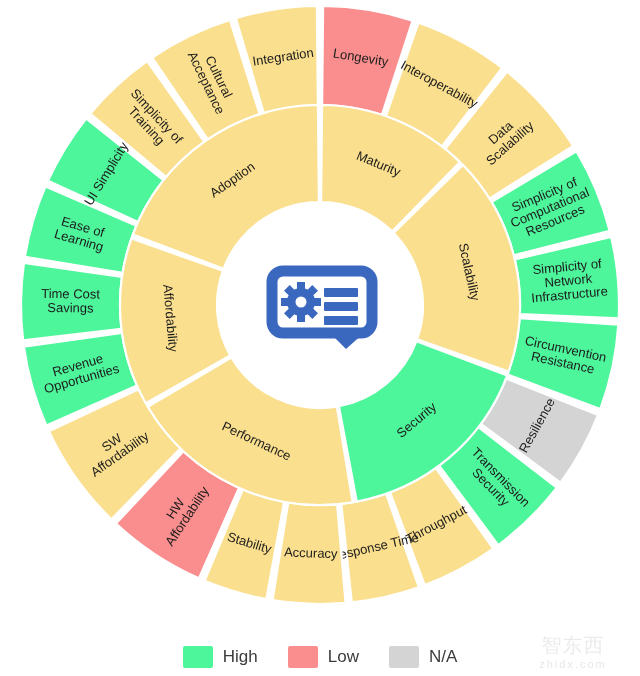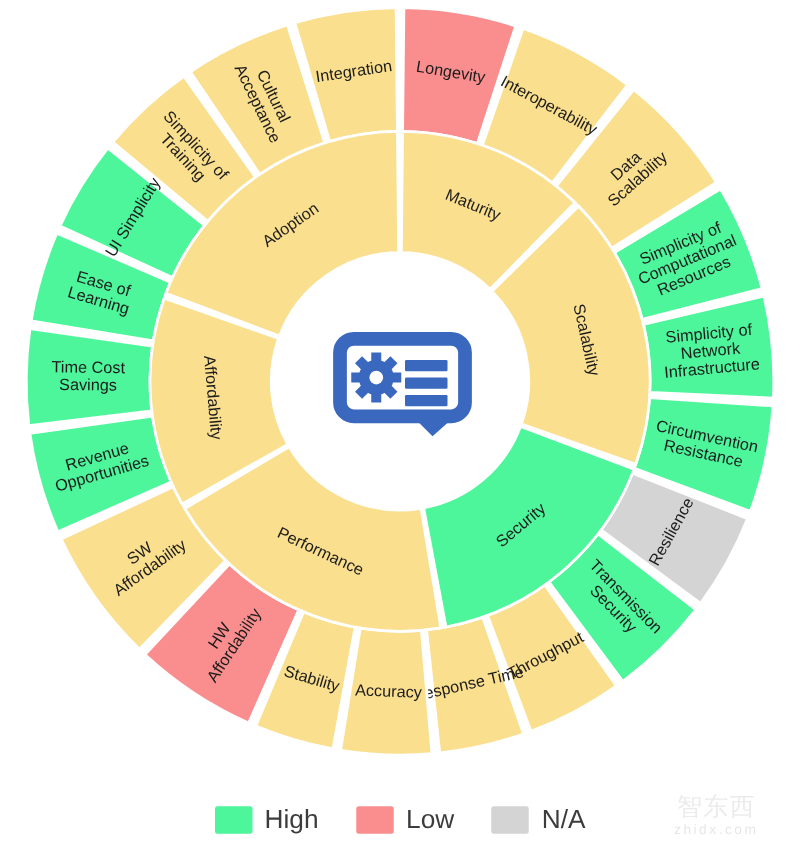--- a/index.html
+++ b/index.html
@@ -4,21 +4,21 @@
 <style>
   html,body{margin:0;padding:0;background:#ffffff;}
   body{width:640px;height:676px;overflow:hidden;font-family:"Liberation Sans","DejaVu Sans",sans-serif;}
   #stage{position:relative;width:640px;height:676px;}
   #sunburst{position:absolute;left:0;top:0;}
   .seg-label{font-family:"Liberation Sans","DejaVu Sans",sans-serif;fill:#1c1c1c;font-size:13px;}
   .legend{position:absolute;left:0;bottom:8px;width:640px;display:flex;
           justify-content:center;align-items:center;gap:30px;}
   .legend-item{display:flex;align-items:center;gap:10px;}
   .legend-swatch{width:30px;height:22px;border-radius:2px;display:block;}
-  .legend-text{font-size:21px;color:#3c3c3c;font-family:"Liberation Sans","DejaVu Sans",sans-serif;}
+  .legend-text{font-size:17px;color:#3c3c3c;font-family:"Liberation Sans","DejaVu Sans",sans-serif;}
   .watermark{position:absolute;right:12px;bottom:6px;width:110px;height:56px;opacity:.5;
              display:flex;flex-direction:column;align-items:center;justify-content:flex-end;}
   .wm-cn{font-size:20px;color:#d8d8d8;letter-spacing:1px;font-family:"DejaVu Sans",sans-serif;line-height:1;}
   .wm-url{font-size:11px;color:#cfcfcf;letter-spacing:2px;font-family:"Liberation Sans",sans-serif;margin-top:3px;}
 </style>
 </head>
 <body>
 
 <div id="stage">
 

